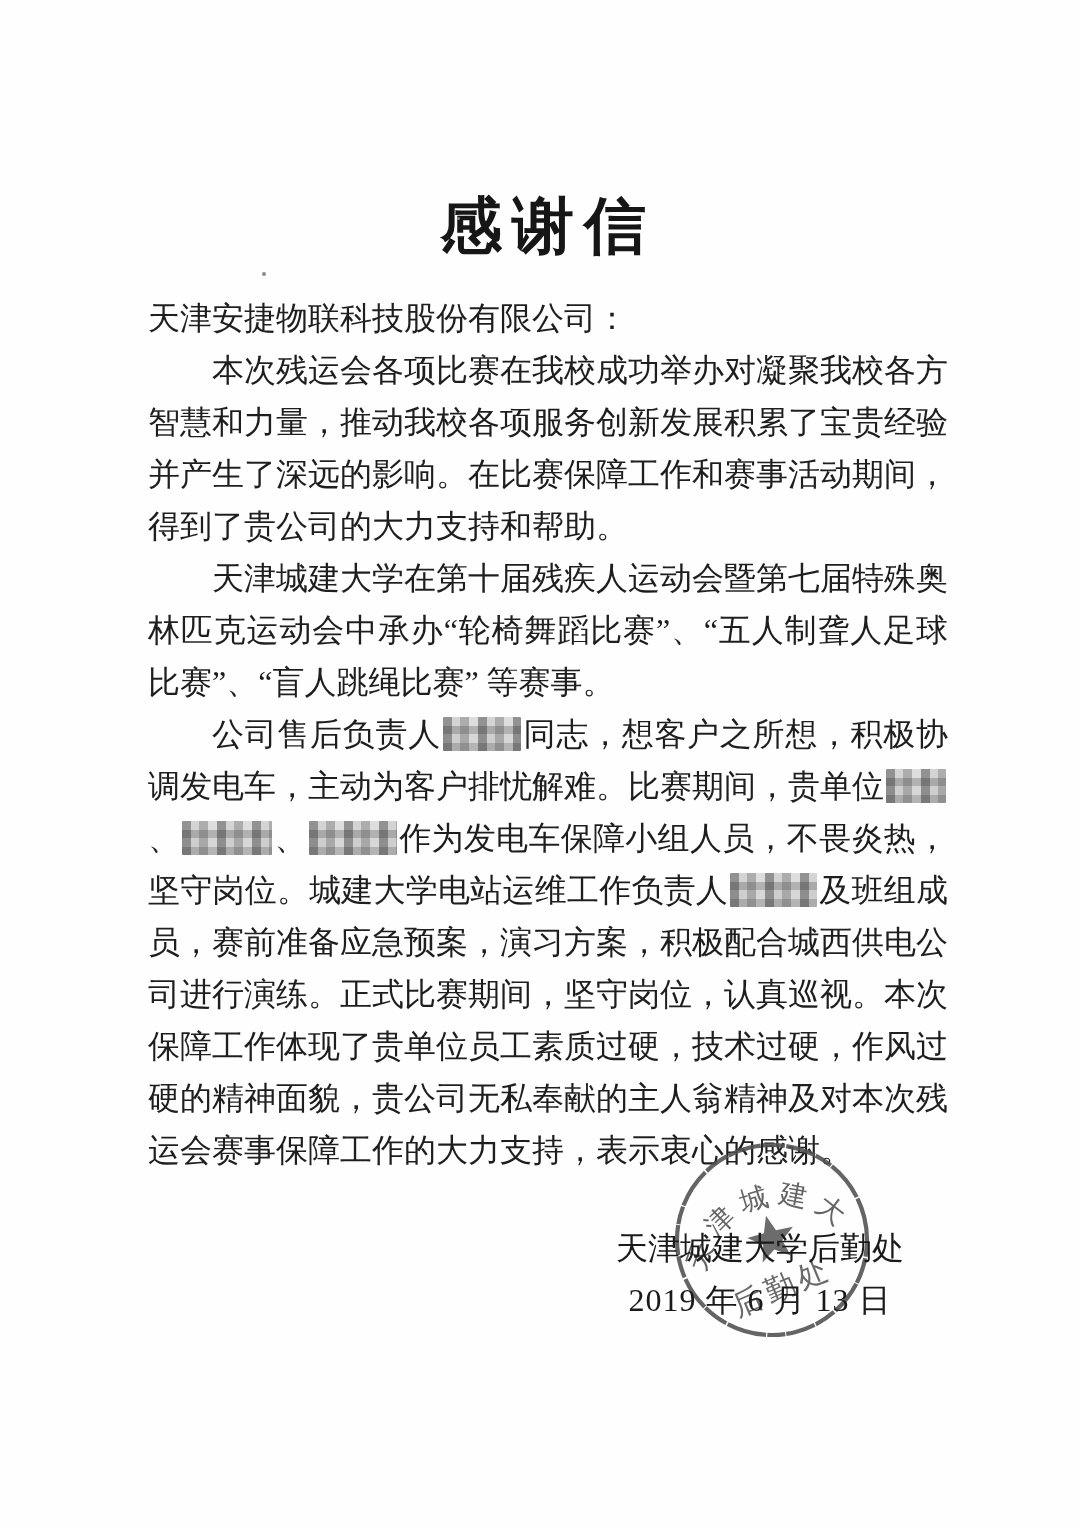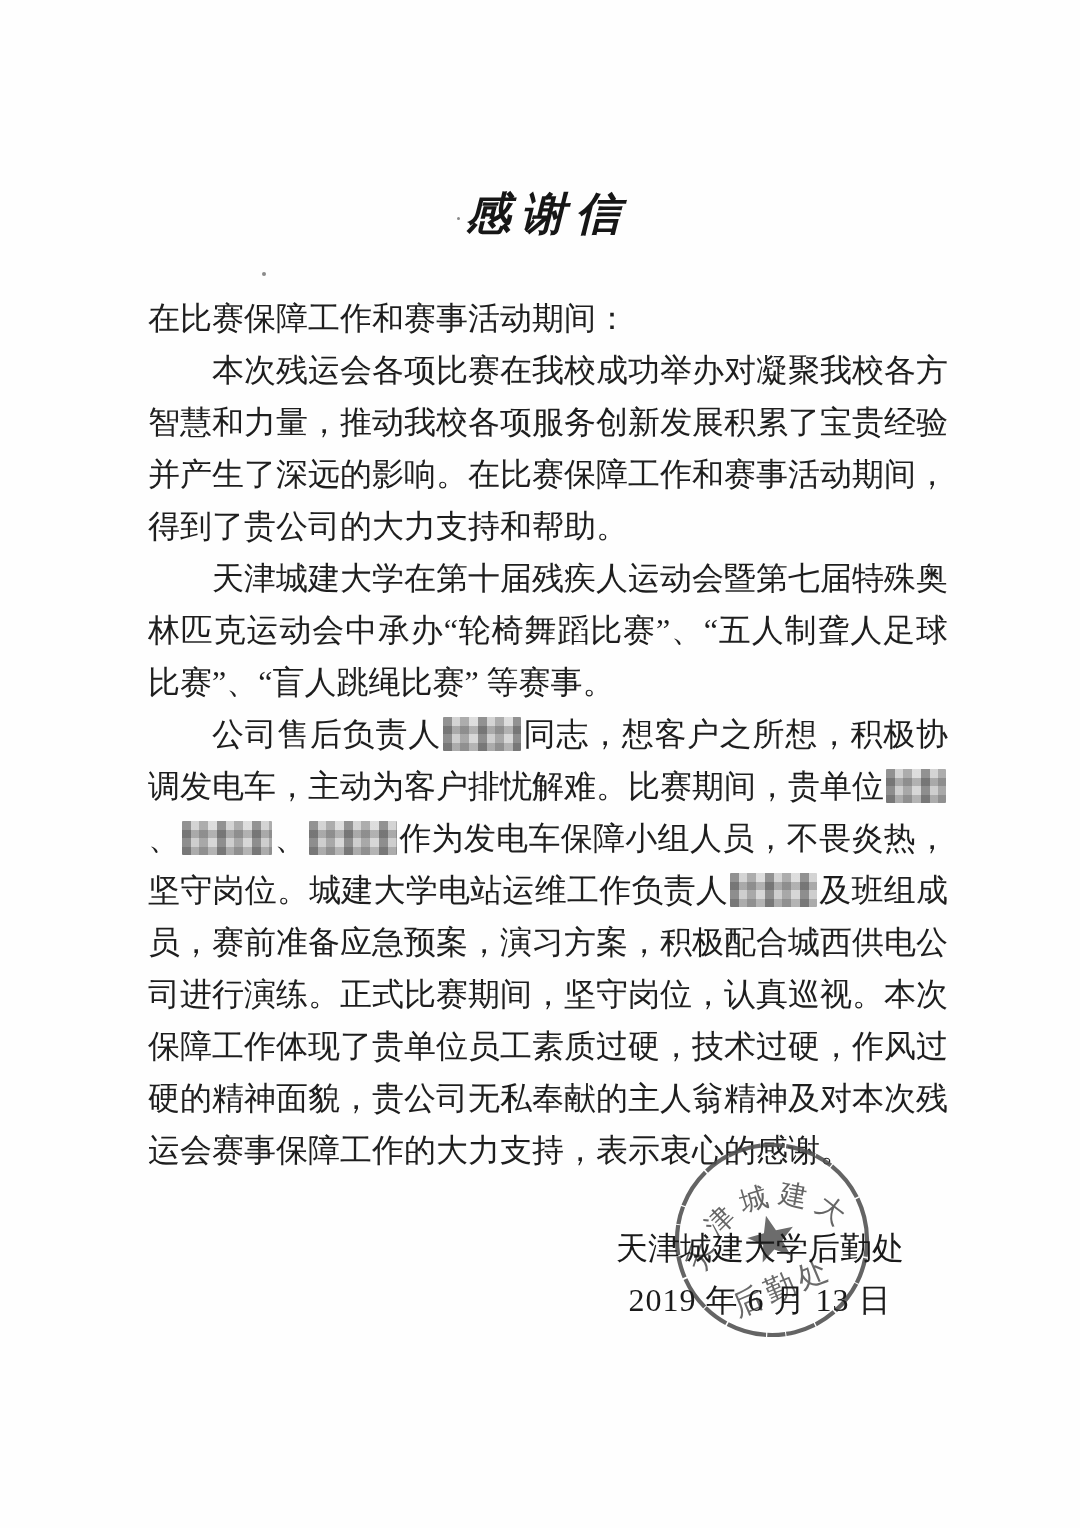--- a/index.html
+++ b/index.html
@@ -2,21 +2,21 @@
 <html><head>
 <meta charset="utf-8">
 <style>
   html,body{margin:0;padding:0;background:#ffffff;}
   .page{
     position:relative;width:1080px;height:1528px;background:#fefefe;overflow:hidden;
     font-family:"Liberation Serif","DejaVu Serif",serif;color:#1e1e1e;
   }
   .title{
     position:absolute;top:184px;left:148px;width:800px;margin:0;
-    text-align:center;font-size:45px;font-weight:700;letter-spacing:10px;color:#161616;font-style:italic;
+    text-align:center;font-size:62px;font-weight:700;letter-spacing:10px;color:#161616;
   }
   .body-text{
     position:absolute;top:292px;left:148px;width:800px;
     font-size:32px;line-height:52px;text-align:justify;
   }
   .recipient{margin:0;}
   .para{margin:0;text-indent:2em;}
   .redact{
     display:inline-block;height:34px;vertical-align:-6px;margin:0 2px;border-radius:1px;
     background-color:#e2e2e2;
@@ -39,21 +39,21 @@
 <body>
 
 <div class="page">
 
   <h1 class="title">感谢信</h1>
 
   <div class="speck speck-a"></div>
   <div class="speck speck-b"></div>
 
   <div class="body-text">
-    <p class="recipient">在比赛保障工作和赛事活动期间：</p>
+    <p class="recipient">天津安捷物联科技股份有限公司：</p>
 
   <p class="para"><span>本次残运会各项比赛在我校成功举办对凝聚我校各方智慧和力量，推动我校各项服务创新发展积累了宝贵经验并产生了深远的影响。在比赛保障工作和赛事活动期间，得到了贵公司的大力支持和帮助。</span></p>
       <p class="para"><span>天津城建大学在第十届残疾人运动会暨第七届特殊奥林匹克运动会中承办“轮椅舞蹈比赛”、“五人制聋人足球比赛”、“盲人跳绳比赛” 等赛事。</span></p>
       <p class="para"><span>公司售后负责人</span><span class="redact" style="width: 78px;"></span><span>同志，想客户之所想，积极协调发电车，主动为客户排忧解难。比赛期间，贵单位</span><span class="redact" style="width: 60px;"></span><span>、</span><span class="redact" style="width: 90px;"></span><span>、</span><span class="redact" style="width: 88px;"></span><span>作为发电车保障小组人员，不畏炎热，坚守岗位。城建大学电站运维工作负责人</span><span class="redact" style="width: 87px;"></span><span>及班组成员，赛前准备应急预案，演习方案，积极配合城西供电公司进行演练。正式比赛期间，坚守岗位，认真巡视。本次保障工作体现了贵单位员工素质过硬，技术过硬，作风过硬的精神面貌，贵公司无私奉献的主人翁精神及对本次残运会赛事保障工作的大力支持，表示衷心的感谢。</span></p>
     </div>
 
   <svg class="stamp" width="208" height="208" viewBox="0 0 208 208" aria-hidden="true">
     <g transform="rotate(-14 104 104)">
       <circle cx="104" cy="104" r="95" fill="none" stroke="#4f4f4f" stroke-width="4.2" stroke-dasharray="40 1.6 26 1 34 2 22 1.4 30 1 18 1.2"></circle>
       <path id="sealArc" d="M 30 128 A 76 76 0 0 1 178 128" fill="none" stroke="none"></path>

